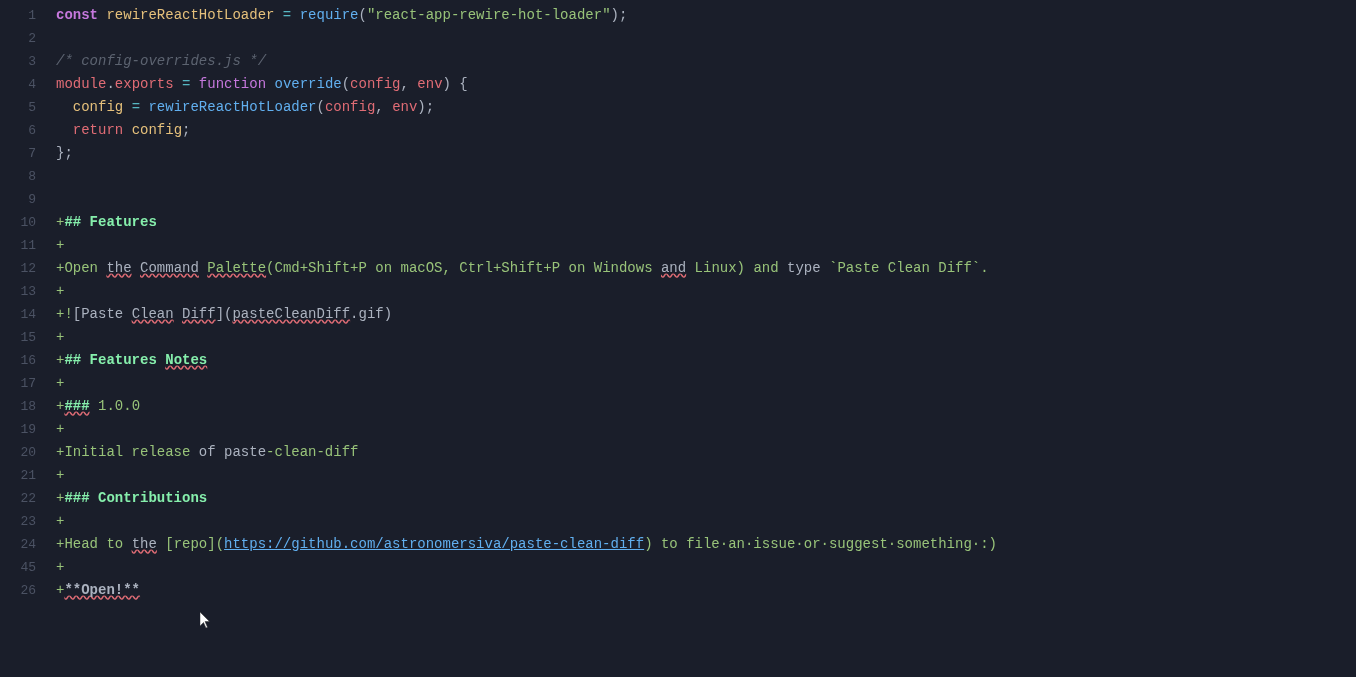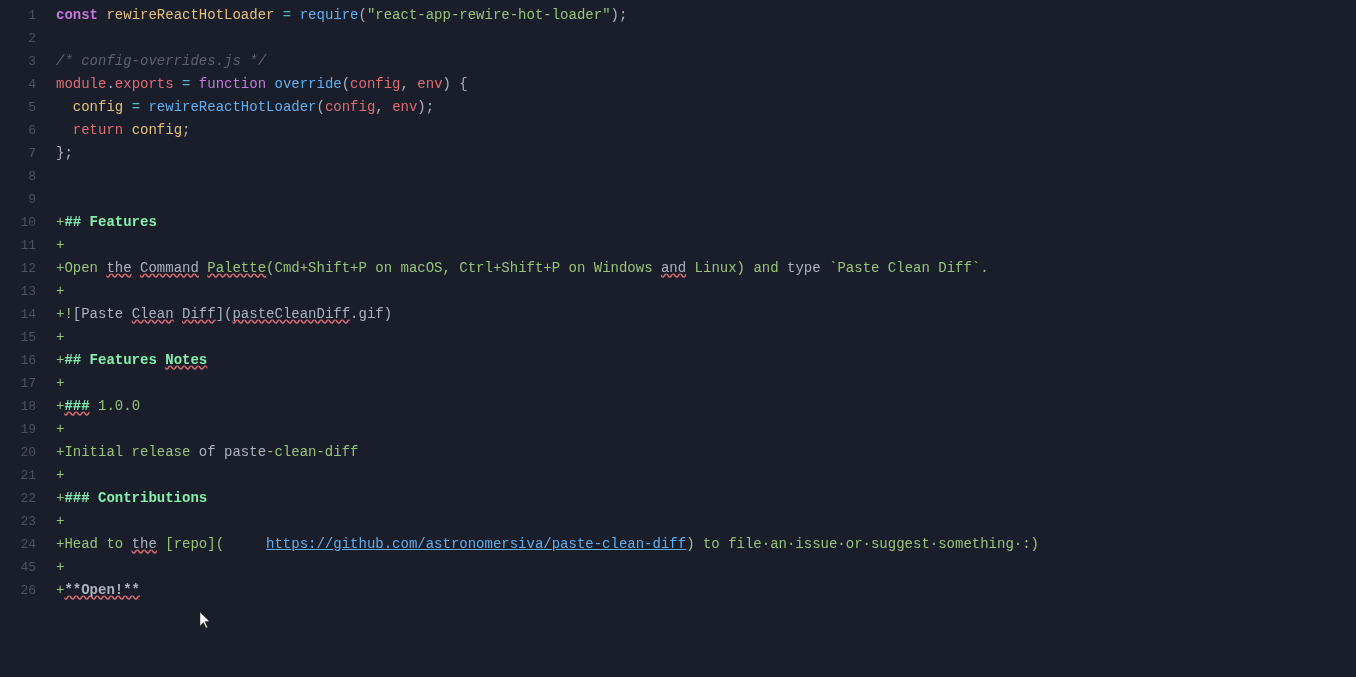--- a/index.html
+++ b/index.html
@@ -67,21 +67,21 @@
     .property { color: #e06c75; }
 
     
     .diff-plus { color: #98c379; }
     .diff-text { color: #abb2bf; }
 
     
     .md-heading { color: #86efac; font-weight: bold; }
     .md-code { color: #98c379; }
     .md-link { color: #98c379; text-align: center; }
-    .md-url { color: #61afef; text-decoration: underline; margin-left: 42px; }
+    .md-url { color: #61afef; text-decoration: underline; }
     .md-bold { color: #abb2bf; font-weight: bold; }
 
     
     .spell-check {
       text-decoration: underline wavy #e06c75;
       text-decoration-skip-ink: none;
     }
 
     .mouse-cursor {
       position: absolute;

